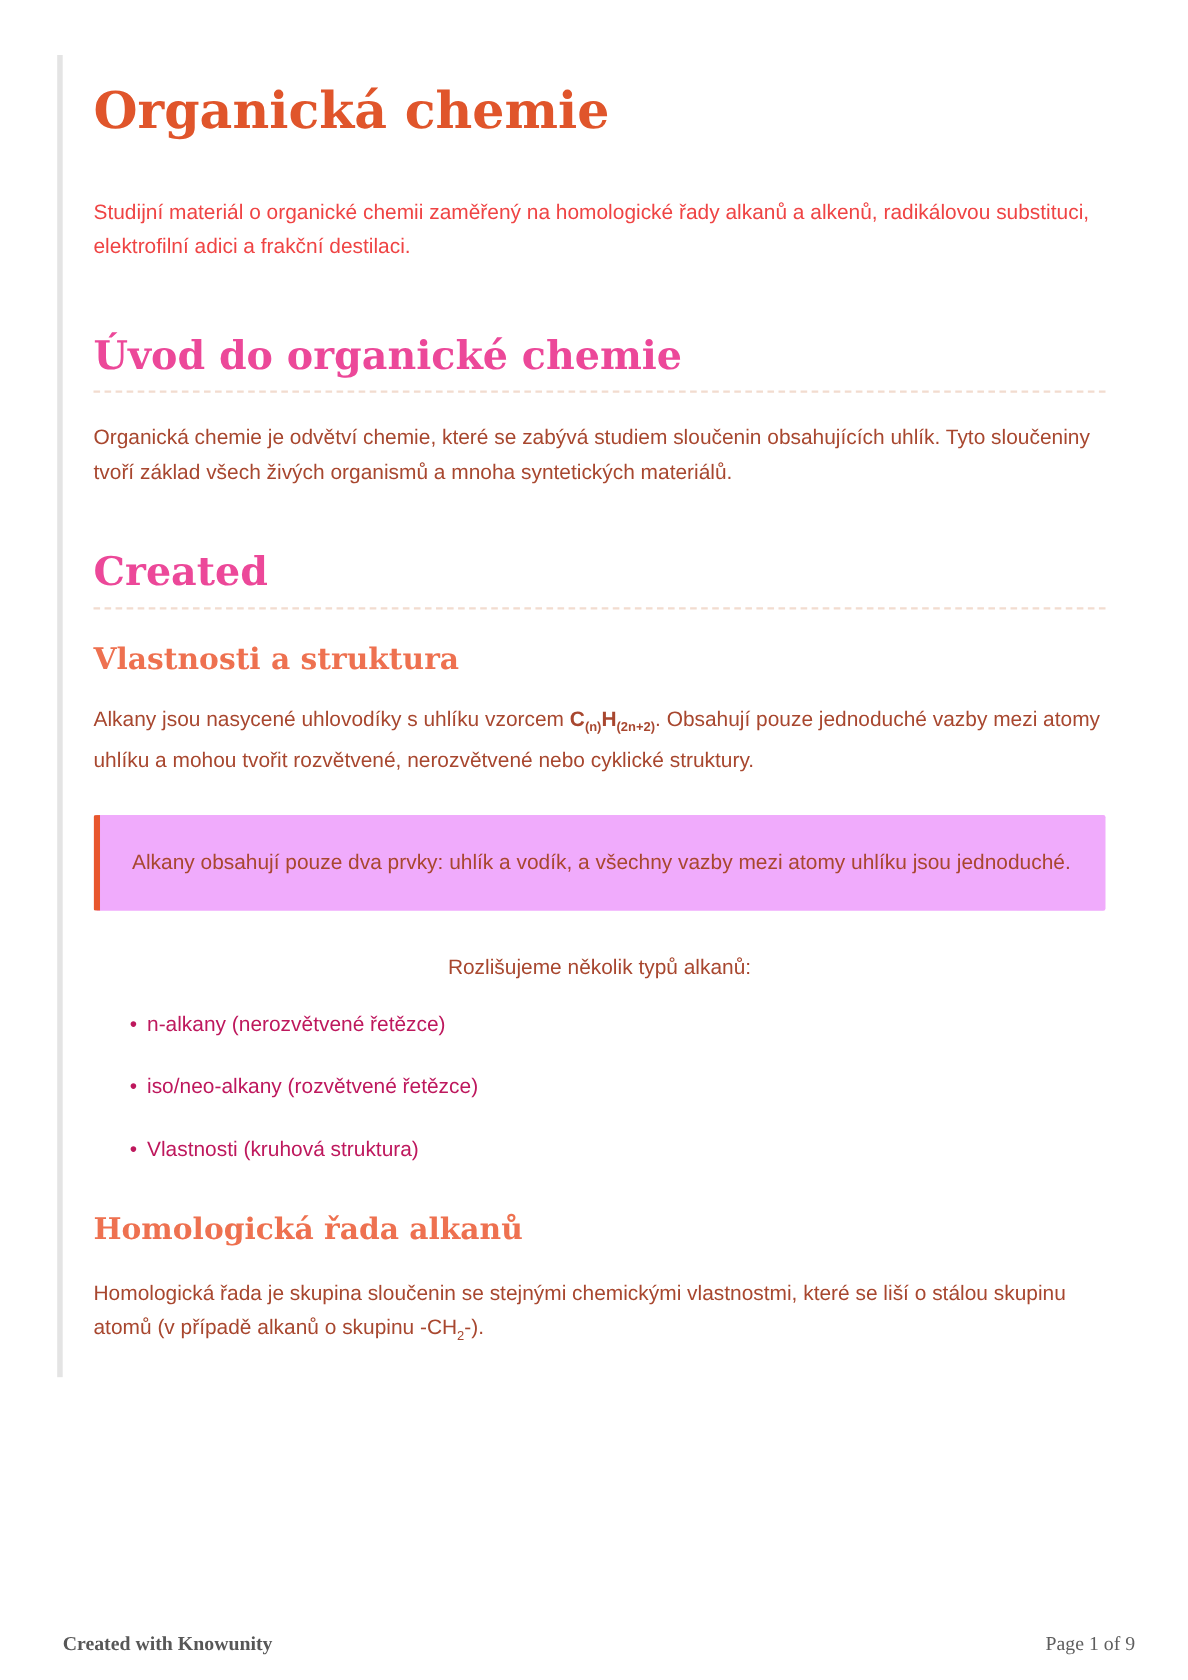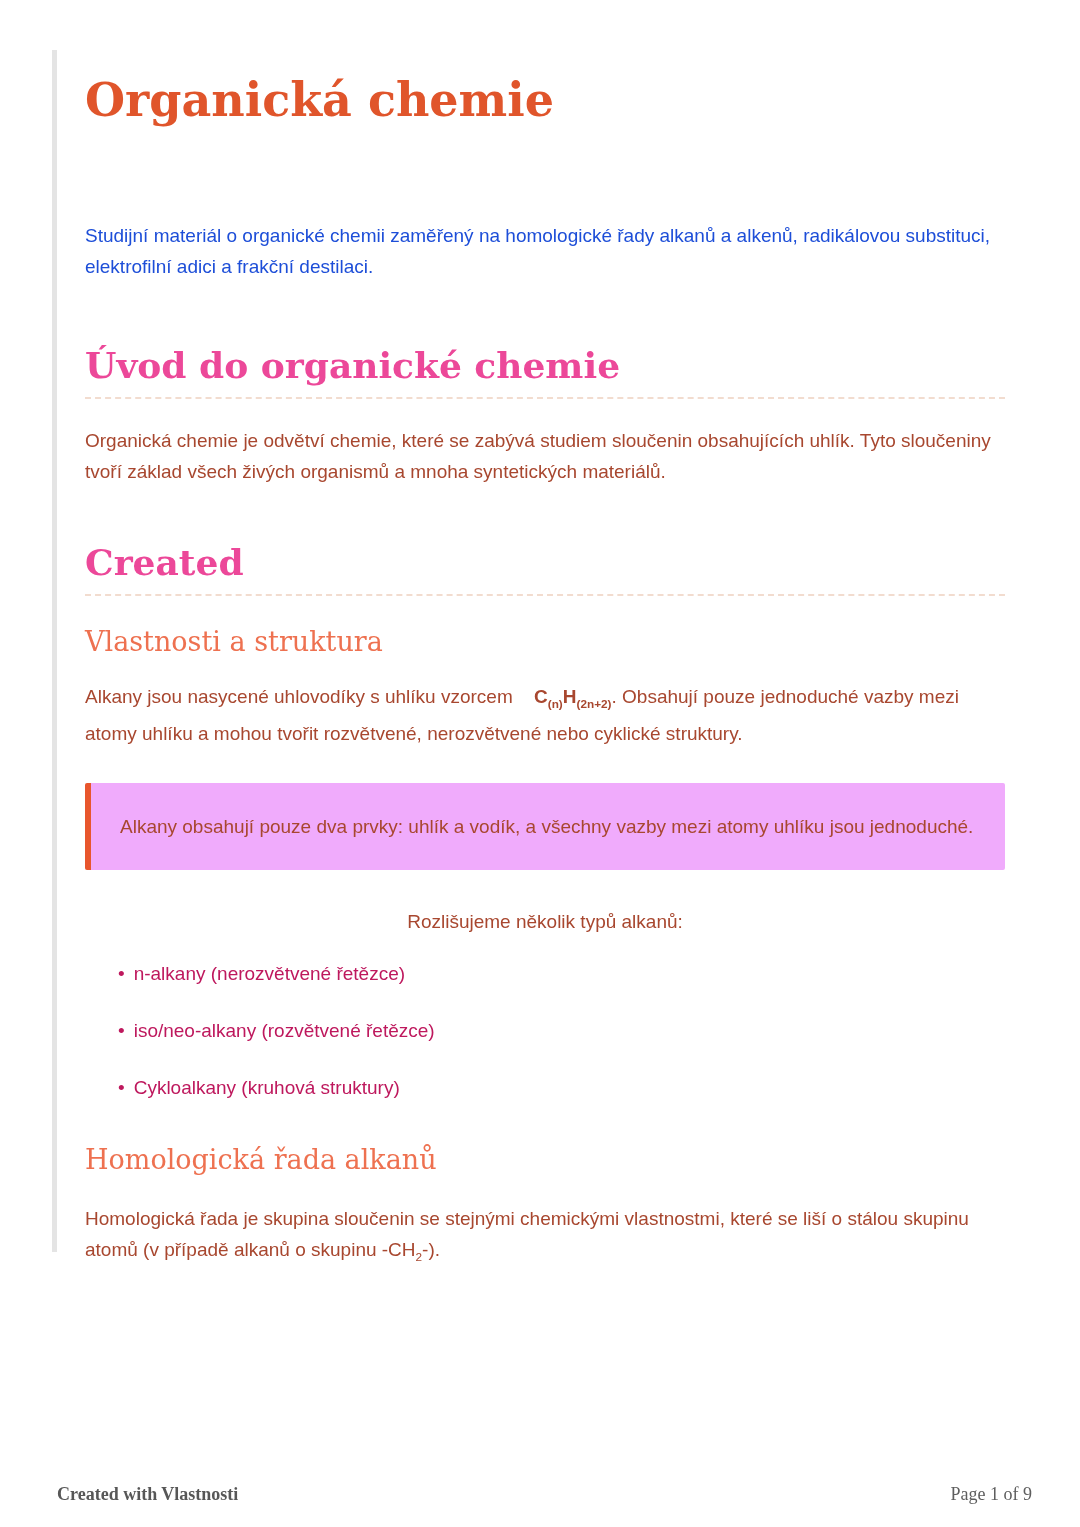--- a/index.html
+++ b/index.html
@@ -27,54 +27,54 @@
   }
   h1 {
     font-family: "DejaVu Serif", serif;
     font-weight: 700;
     font-size: 46px;
     line-height: 1.15;
     color: #E0552B;
     margin: 74px 0 0 0;
   }
   .intro {
-    margin: 93px 0 0 0;
+    margin: 51px 0 0 0;
     font-size: 19px;
     line-height: 31px;
-    color: #1d4ed8;
+    color: #ef4444;
   }
   h2 {
     font-family: "DejaVu Serif", serif;
     font-weight: 700;
     font-size: 36px;
     line-height: 1.2;
     color: #ec4899;
     margin: 62px 0 0 0;
     padding-bottom: 10px;
     border-bottom: 2px dashed #F2DCCF;
   }
   h2.second { margin-top: 54px; }
   h3 {
     font-family: "DejaVu Serif", serif;
-    font-weight: 400;
+    font-weight: 700;
     font-size: 27px;
     line-height: 1.2;
     color: #EE7150;
     margin: 30px 0 0 0;
   }
   h3.homologicka { margin-top: 44px; }
   p.body {
     margin: 26px 0 0 0;
     font-size: 19px;
     line-height: 31px;
     color: #A8472F;
   }
   p.body.tight { margin-top: 22px; }
   p.body.list-intro { margin-top: 36px; text-align: center; }
-  .formula { font-weight: 700; margin-left: 16px; }
+  .formula { font-weight: 700; }
   sub { font-size: 0.62em; font-weight: inherit; }
   .callout {
     margin-top: 34px;
     background: #f0abfc;
     border-left: 6px solid #E8562D;
     border-radius: 2px;
     padding: 26px 30px 26px 29px;
   }
   .callout p {
     margin: 0;
@@ -131,24 +131,24 @@
 
     <div class="callout">
       <p>Alkany obsahují pouze dva prvky: uhlík a vodík, a všechny vazby mezi atomy uhlíku jsou jednoduché.</p>
     </div>
 
     <p class="body list-intro">Rozlišujeme několik typů alkanů:</p>
 
     <ul class="alkane-list">
       <li><span class="bullet">•</span><span>n-alkany (nerozvětvené řetězce)</span></li>
       <li><span class="bullet">•</span><span>iso/neo-alkany (rozvětvené řetězce)</span></li>
-      <li><span class="bullet">•</span><span>Cykloalkany (kruhová struktury)</span></li>
+      <li><span class="bullet">•</span><span>Vlastnosti (kruhová struktura)</span></li>
     </ul>
 
     <h3 class="homologicka">Homologická řada alkanů</h3>
     <p class="body"><span>Homologická řada je skupina sloučenin se stejnými chemickými vlastnostmi, které se liší o stálou skupinu atomů (v případě alkanů o skupinu -CH</span><sub>2</sub><span>-).</span></p>
   </div>
 
   <div class="footer">
-    <span class="footer-left">Created with Vlastnosti</span>
+    <span class="footer-left">Created with Knowunity</span>
     <span class="footer-right">Page 1 of 9</span>
   </div>
 </div>
 
 </body></html>

